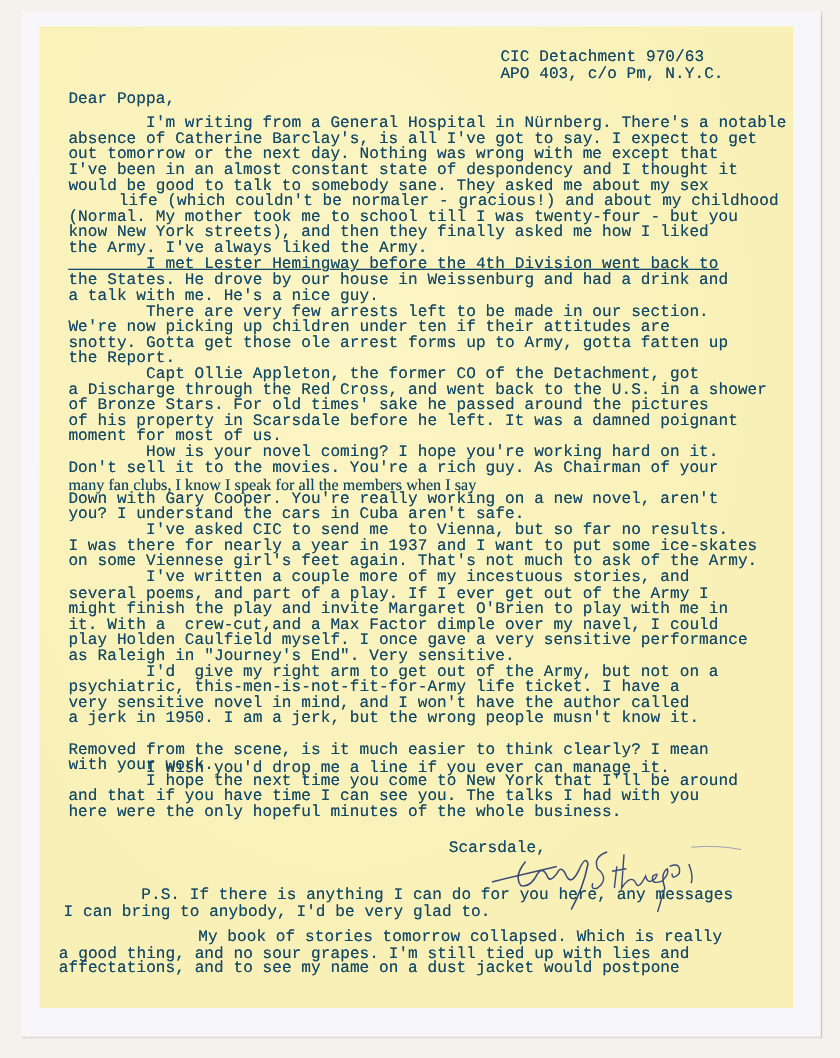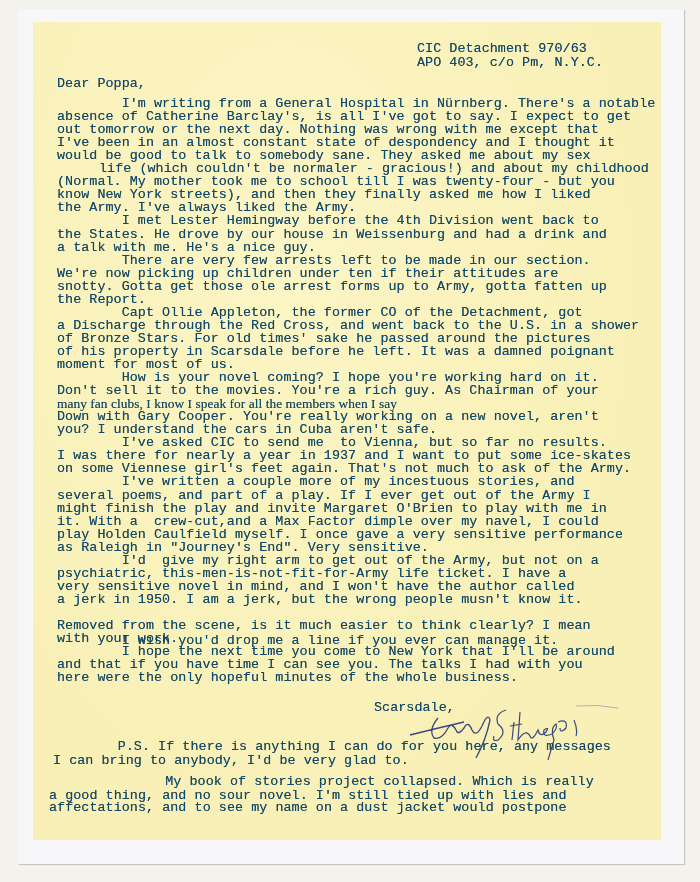--- a/index.html
+++ b/index.html
@@ -42,21 +42,21 @@
 <div id="body-lines">
     <div class="t" style="left: 57px; top: 97px;">        I'm writing from a General Hospital in Nürnberg. There's a notable</div>
     <div class="t" style="left: 57px; top: 110.05px;">absence of Catherine Barclay's, is all I've got to say. I expect to get</div>
     <div class="t" style="left: 57px; top: 123.1px;">out tomorrow or the next day. Nothing was wrong with me except that</div>
     <div class="t" style="left: 57px; top: 136.15px;">I've been in an almost constant state of despondency and I thought it</div>
     <div class="t" style="left: 57px; top: 149.2px;">would be good to talk to somebody sane. They asked me about my sex</div>
     <div class="t" style="left: 73px; top: 162.25px; margin-left: 26px;">life (which couldn't be normaler - gracious!) and about my childhood</div>
     <div class="t" style="left: 57px; top: 175.3px;">(Normal. My mother took me to school till I was twenty-four - but you</div>
     <div class="t" style="left: 57px; top: 188.35px;">know New York streets), and then they finally asked me how I liked</div>
     <div class="t" style="left: 57px; top: 201.4px;">the Army. I've always liked the Army.</div>
-    <div class="t" style="left: 57px; top: 214.45px;">        I met Lester Hemingway before the 4th Division went back to</div>
+    <div class="t" style="left: 57px; top: 214.45px; text-decoration: underline;">        I met Lester Hemingway before the 4th Division went back to</div>
     <div class="t" style="left: 57px; top: 227.5px;">the States. He drove by our house in Weissenburg and had a drink and</div>
     <div class="t" style="left: 57px; top: 240.55px;">a talk with me. He's a nice guy.</div>
     <div class="t" style="left: 57px; top: 253.6px;">        There are very few arrests left to be made in our section.</div>
     <div class="t" style="left: 57px; top: 266.65px;">We're now picking up children under ten if their attitudes are</div>
     <div class="t" style="left: 57px; top: 279.7px;">snotty. Gotta get those ole arrest forms up to Army, gotta fatten up</div>
     <div class="t" style="left: 57px; top: 292.75px;">the Report.</div>
     <div class="t" style="left: 57px; top: 305.8px;">        Capt Ollie Appleton, the former CO of the Detachment, got</div>
     <div class="t" style="left: 57px; top: 318.85px;">a Discharge through the Red Cross, and went back to the U.S. in a shower</div>
     <div class="t" style="left: 57px; top: 331.9px;">of Bronze Stars. For old times' sake he passed around the pictures</div>
     <div class="t" style="left: 57px; top: 344.95px;">of his property in Scarsdale before he left. It was a damned poignant</div>
@@ -95,16 +95,16 @@
     <path d="M108 10 Q96 14 100 24 Q110 32 100 40 Q94 42 96 36 M116 22 L114 40 M112 26 L124 24 M122 12 L120 40 Q128 28 132 36 Q134 42 140 30 Q142 38 148 32 Q152 26 146 30 Q144 38 154 34 Q160 28 158 24 Q152 28 156 40 L150 60 M160 22 Q170 18 168 28 Q162 34 162 28 M176 20 Q180 30 178 36" fill="none" stroke="#3c4a78" stroke-width="1.2"></path>
     <path d="M178 6 Q200 4 220 8" fill="none" stroke="#9aa0b8" stroke-width="0.8"></path>
   </svg>
 </div>
 
 <div id="ps-lines">
     <div class="t" style="left: 53px; top: 740px;">        P.S. If there is anything I can do for you here, any messages</div>
     <div class="t" style="left: 53px; top: 754px;">I can bring to anybody, I'd be very glad to.</div>
   </div>
 <div id="ps2-lines">
-    <div class="t" style="left: 52px; top: 775px;">              My book of stories project collapsed. Which is really</div>
-    <div class="t" style="left: 49px; top: 789px;">a good thing, and no sour novel. I'm still tied up with lies and</div>
+    <div class="t" style="left: 52px; top: 775px;">              My book of stories tomorrow collapsed. Which is really</div>
+    <div class="t" style="left: 49px; top: 789px;">a good thing, and no sour grapes. I'm still tied up with lies and</div>
     <div class="t" style="left: 49px; top: 801px;">affectations, and to see my name on a dust jacket would postpone</div>
   </div>
 
 </body></html>

